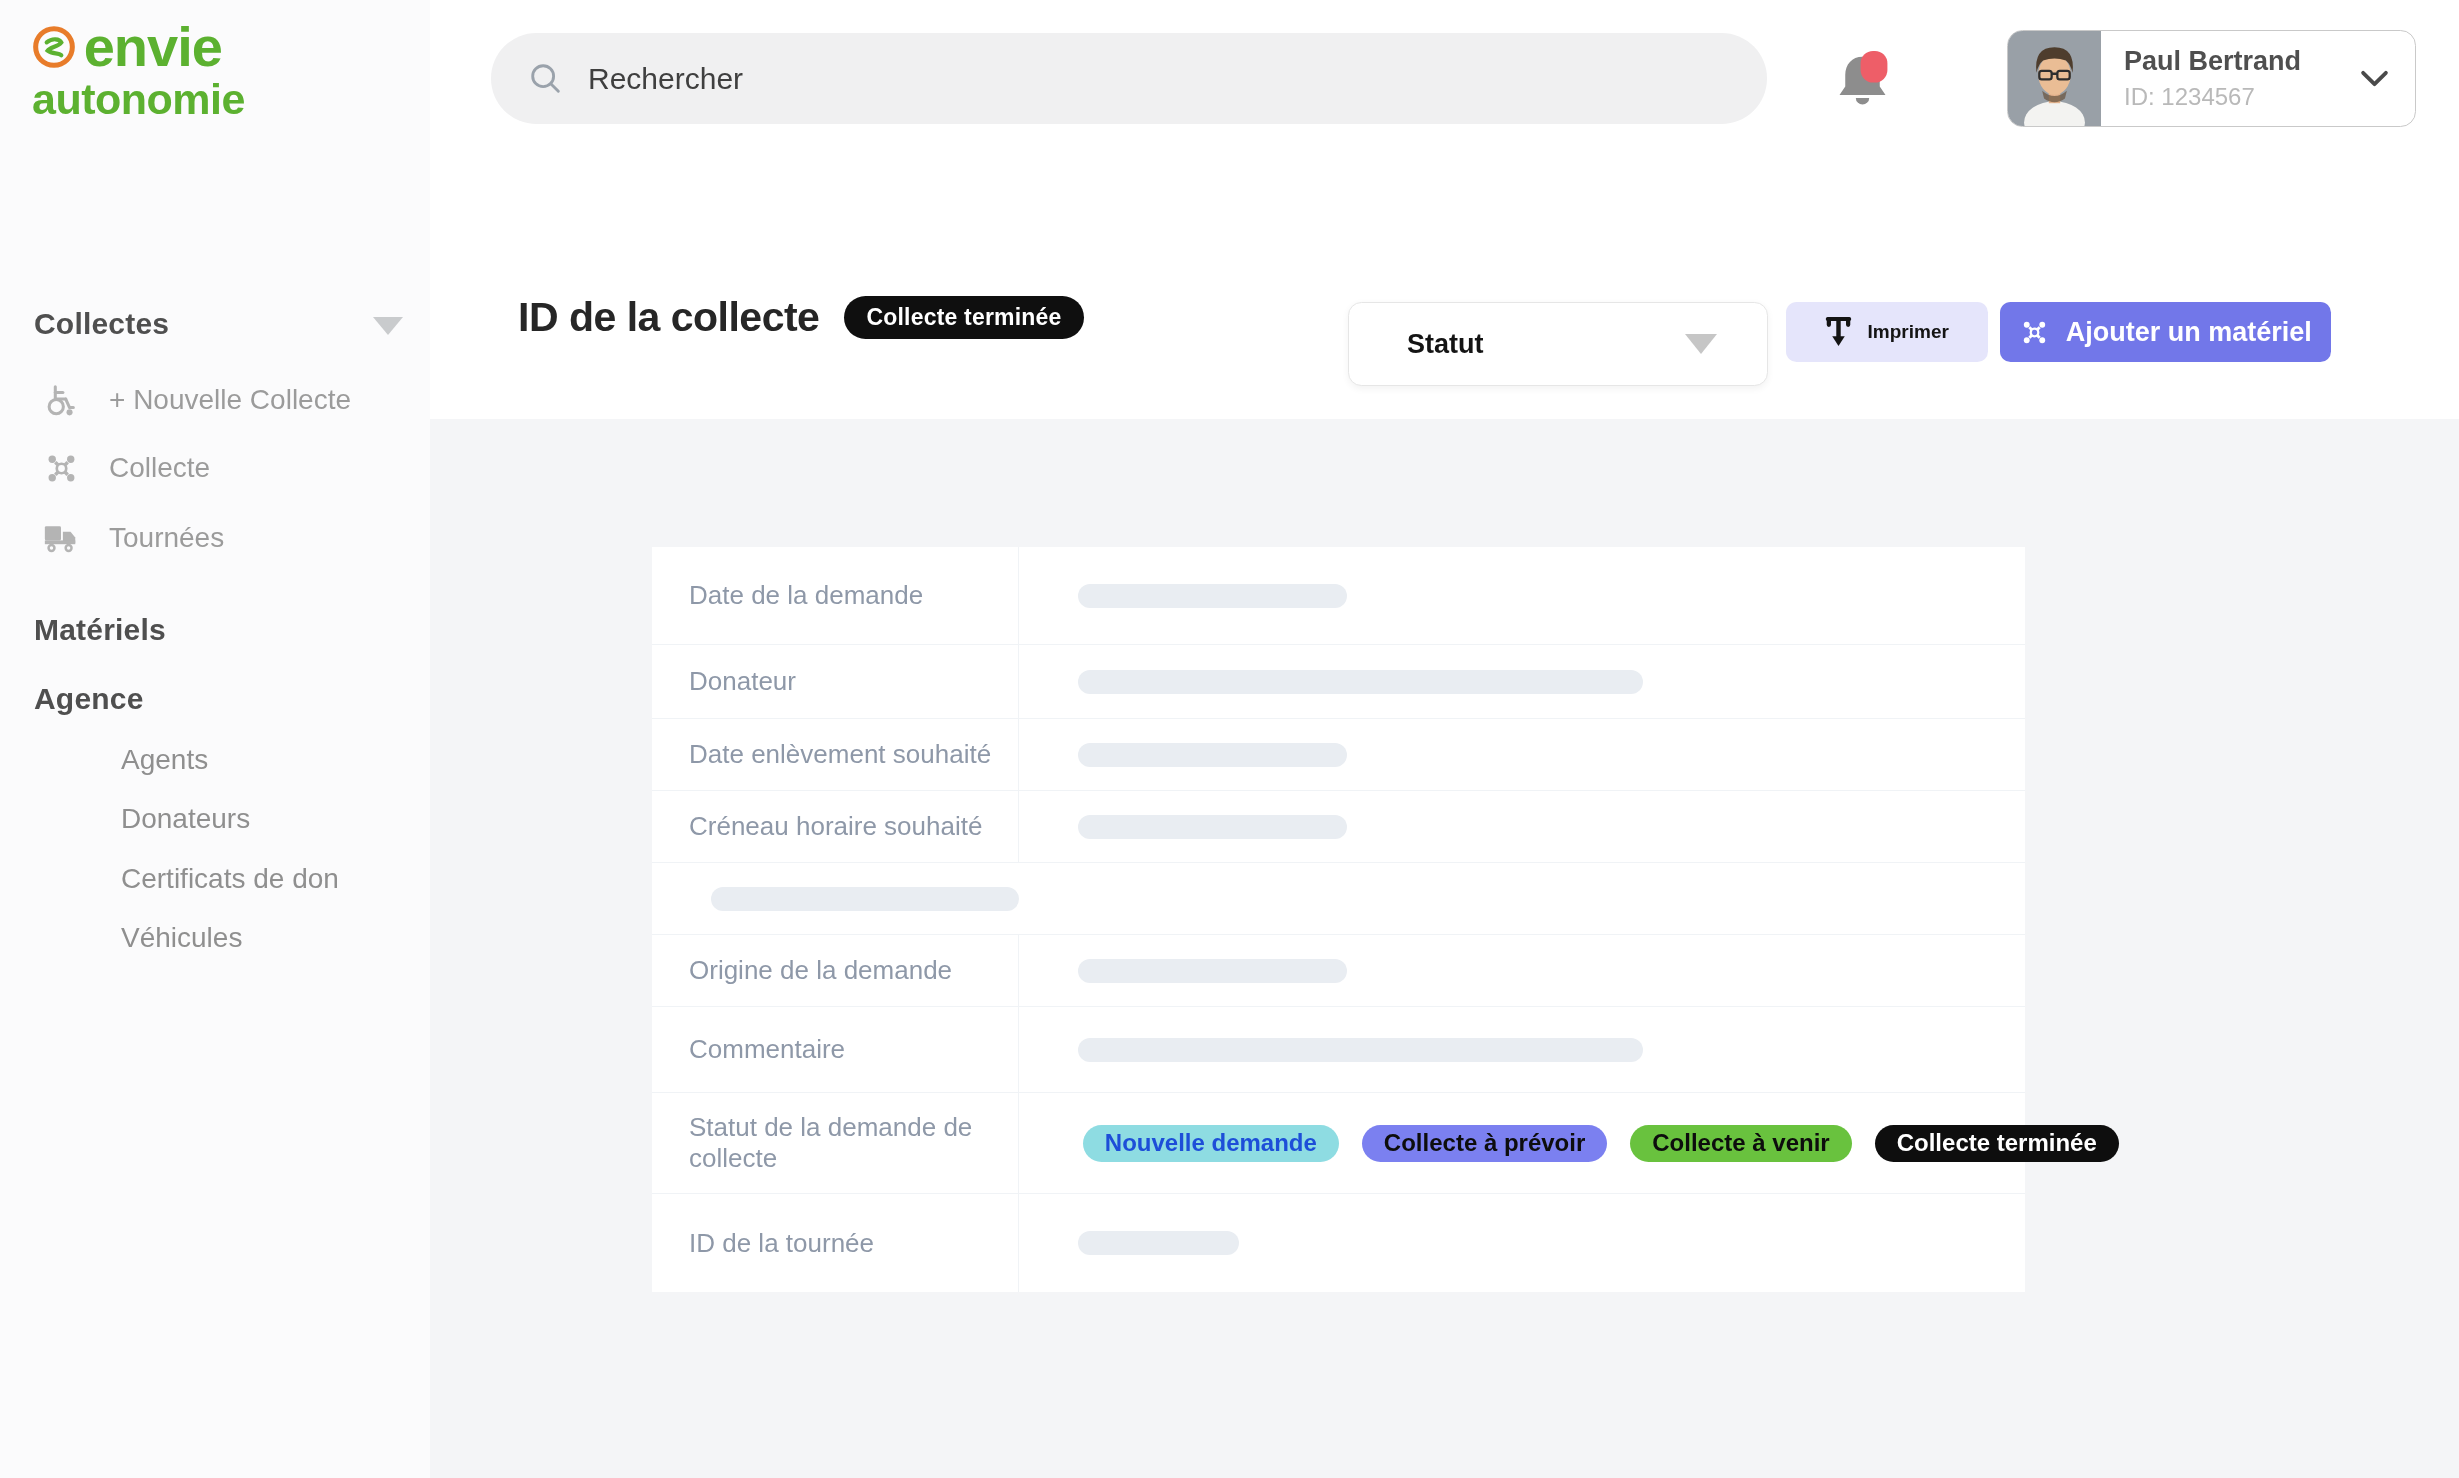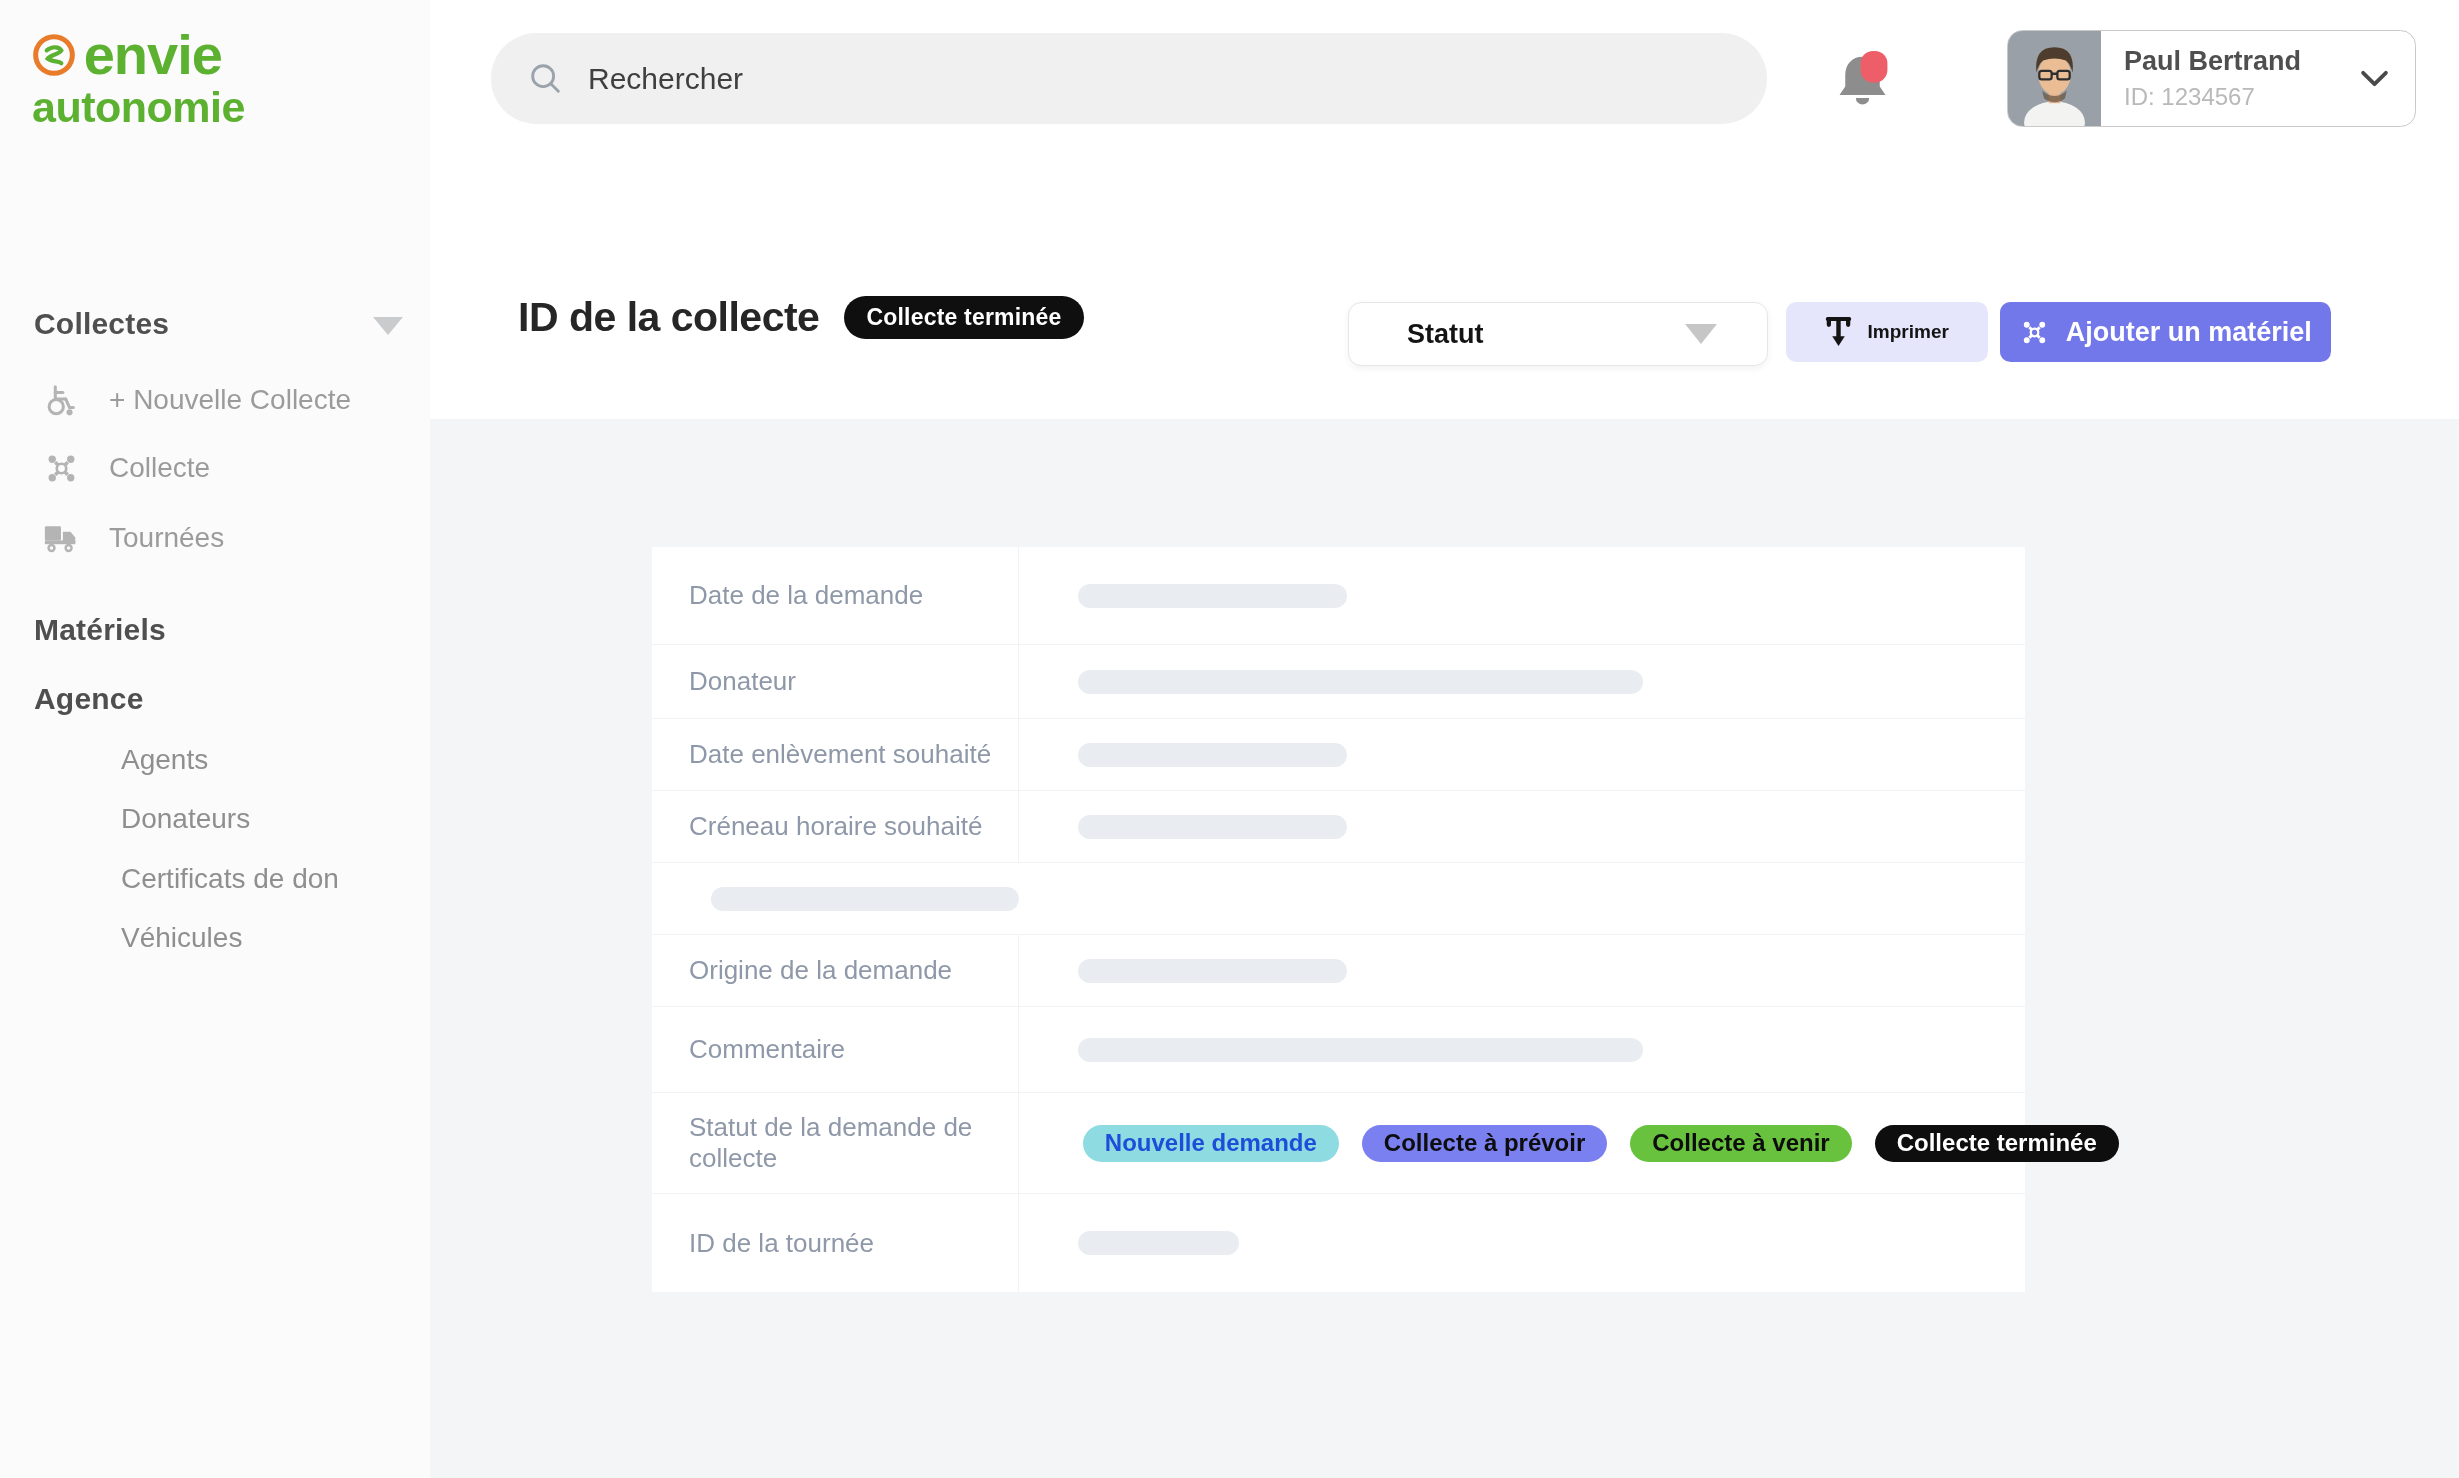--- a/index.html
+++ b/index.html
@@ -2,21 +2,21 @@
 <html><head>
 <meta charset="utf-8">
 <style>
   * { margin:0; padding:0; box-sizing:border-box; }
   html,body { width:2459px; height:1479px; overflow:hidden; }
   body { font-family:"Liberation Sans", sans-serif; background:#ffffff; }
   .app { position:relative; width:2459px; height:1479px; display:flex; }
 
   
   .sidebar { position:relative; width:430px; height:100%; background:#fbfbfc; flex:0 0 430px; }
-  .logo { position:absolute; left:32px; top:27px;text-align:center; }
+  .logo { position:absolute; left:32px; top:19px;text-align:center; }
   .logo-row { display:flex; align-items:center; gap:7.7px; }
   .logo-icon { width:44px; height:44px; }
   .logo-envie { font-size:56px; font-weight:800; color:#5cb130; letter-spacing:-1px; line-height:1; }
   .logo-autonomie { font-size:43px; font-weight:600; color:#5cb130; letter-spacing:-0.5px; line-height:1.05; margin-top:1.9px; }
 
   .region-btn { position:absolute; left:30px; top:184px; width:277px; height:59px; background:#df8443; border:none;
     border-radius:10.6px; display:flex; align-items:center; justify-content:center; gap:12.5px; cursor:pointer; }
   .region-btn span { color:#ffffff; font-size:26px; font-weight:600; letter-spacing:0.3px; }
 
   .nav-heading { position:absolute; left:34px; font-size:30px; font-weight:700; color:#4f4f4f; letter-spacing:0.2px; }
@@ -44,21 +44,21 @@
   .usertext { margin-left:23px; display:flex; flex-direction:column; gap:6.7px; }
   .username { font-size:27px; font-weight:700; color:#4f4f4f; }
   .userid { font-size:24px; color:#b9b9b9; }
   .user-chevron { margin-left:auto; margin-right:25px; }
 
   .title-row { position:absolute; left:88px; top:294px; display:flex; align-items:center; gap:25px; }
   .page-title { font-size:41px; font-weight:800; color:#262626; letter-spacing:-0.5px; }
   .title-badge { background:#0f0f0f; color:#ffffff; font-size:23px; font-weight:700; border-radius:960px;
     padding:7.7px 22px; letter-spacing:0.2px; }
 
-  .status-select { position:absolute; left:918px; top:302px; width:420px; height:64px; background:#ffffff;
+  .status-select { position:absolute; left:918px; top:302px; width:420px; height:84px; background:#ffffff;
     border:1px solid #e6e6e6; border-radius:13.4px; box-shadow:0 2.9px 7.7px rgba(0,0,0,0.05); display:flex;
     align-items:center; cursor:pointer; }
   .status-select .sel-label { margin-left:58px; font-size:27px; font-weight:700; color:#141414; }
   .sel-caret { margin-left:auto; margin-right:50px; width:0; height:0; border-left:16.3px solid transparent;
     border-right:16.3px solid transparent; border-top:20px solid #c6c6c6; }
 
   .btn { border:none; border-radius:10.6px; display:flex; align-items:center; justify-content:center; gap:15.4px;
     cursor:pointer; font-family:"Liberation Sans", sans-serif; }
   .btn-print { position:absolute; left:1356px; top:302px; width:202px; height:60px; background:#e5e5fb; }
   .btn-print span { font-size:19px; font-weight:700; color:#141414; }

